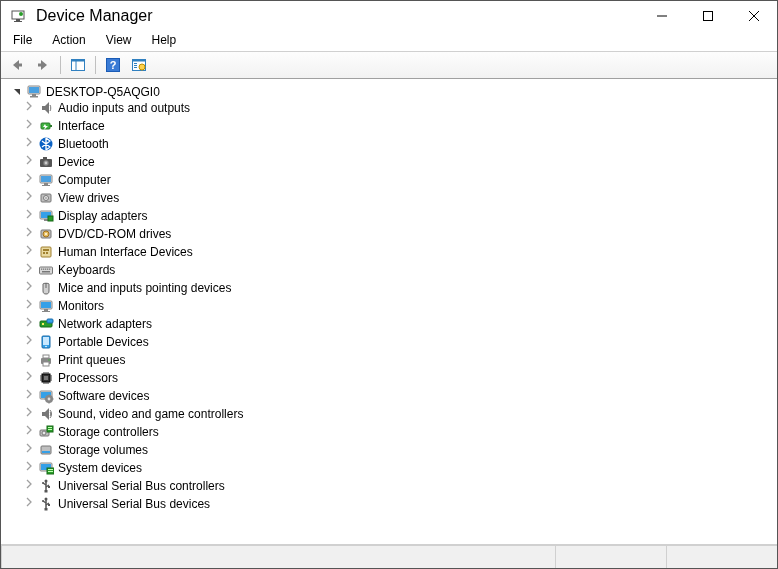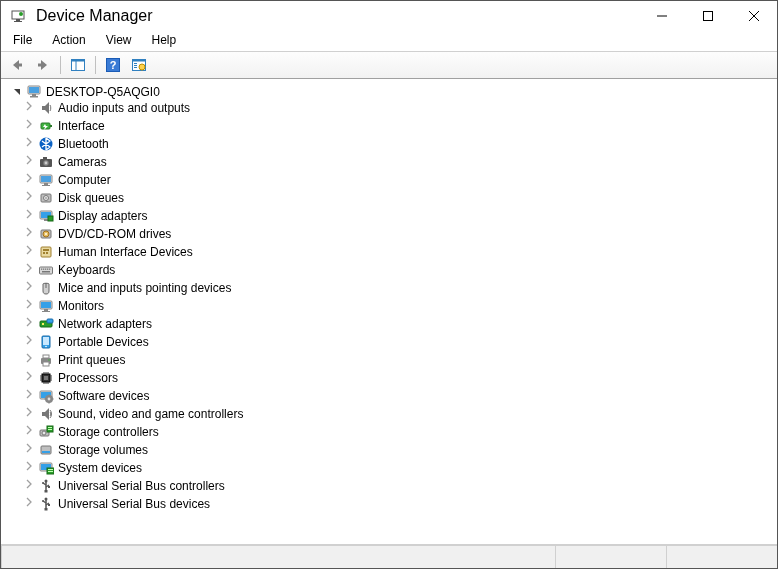--- a/index.html
+++ b/index.html
@@ -184,21 +184,21 @@
           <span class="arrow">
             <svg width="10" height="10" viewBox="0 0 10 10">
               <path d="M3 1 L7 5 L3 9" fill="none" stroke="#a0a0a0" stroke-width="1.3"></path>
             </svg>
           </span>
           <span class="icon">
             <svg width="16" height="16" viewBox="0 0 16 16">
               <use href="#ic-camera"></use>
             </svg>
           </span>
-          <span class="label">Cameras</span>
+          <span class="label">Device</span>
         </div>
         <div class="node-row">
           <span class="arrow">
             <svg width="10" height="10" viewBox="0 0 10 10">
               <path d="M3 1 L7 5 L3 9" fill="none" stroke="#a0a0a0" stroke-width="1.3"></path>
             </svg>
           </span>
           <span class="icon">
             <svg width="16" height="16" viewBox="0 0 16 16">
               <use href="#ic-computer"></use>
@@ -210,21 +210,21 @@
           <span class="arrow">
             <svg width="10" height="10" viewBox="0 0 10 10">
               <path d="M3 1 L7 5 L3 9" fill="none" stroke="#a0a0a0" stroke-width="1.3"></path>
             </svg>
           </span>
           <span class="icon">
             <svg width="16" height="16" viewBox="0 0 16 16">
               <use href="#ic-disk"></use>
             </svg>
           </span>
-          <span class="label">Disk queues</span>
+          <span class="label">View drives</span>
         </div>
         <div class="node-row">
           <span class="arrow">
             <svg width="10" height="10" viewBox="0 0 10 10">
               <path d="M3 1 L7 5 L3 9" fill="none" stroke="#a0a0a0" stroke-width="1.3"></path>
             </svg>
           </span>
           <span class="icon">
             <svg width="16" height="16" viewBox="0 0 16 16">
               <use href="#ic-display"></use>

